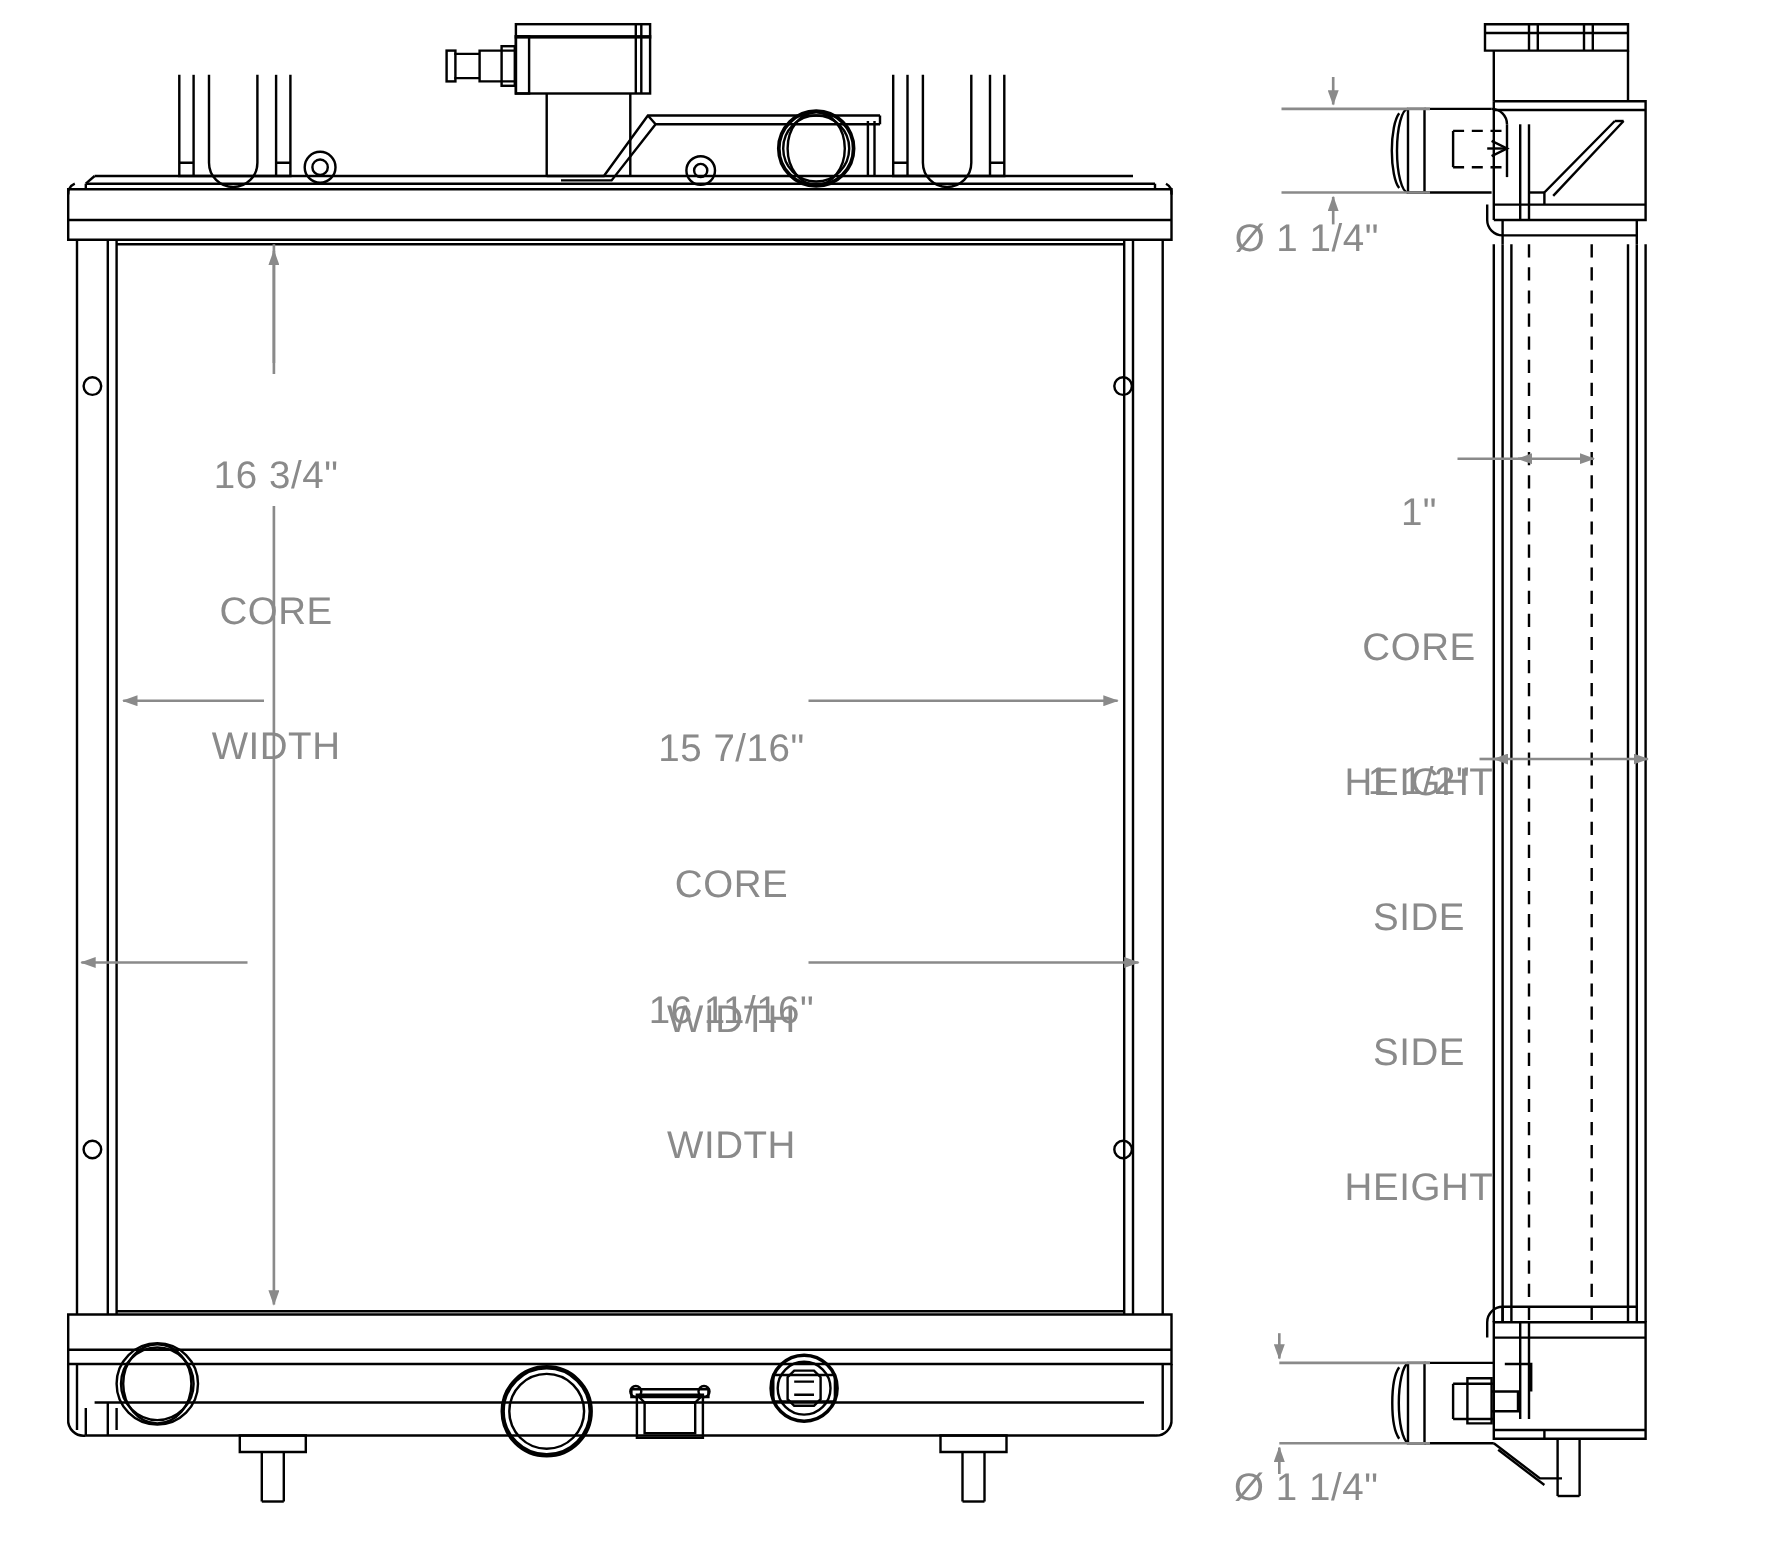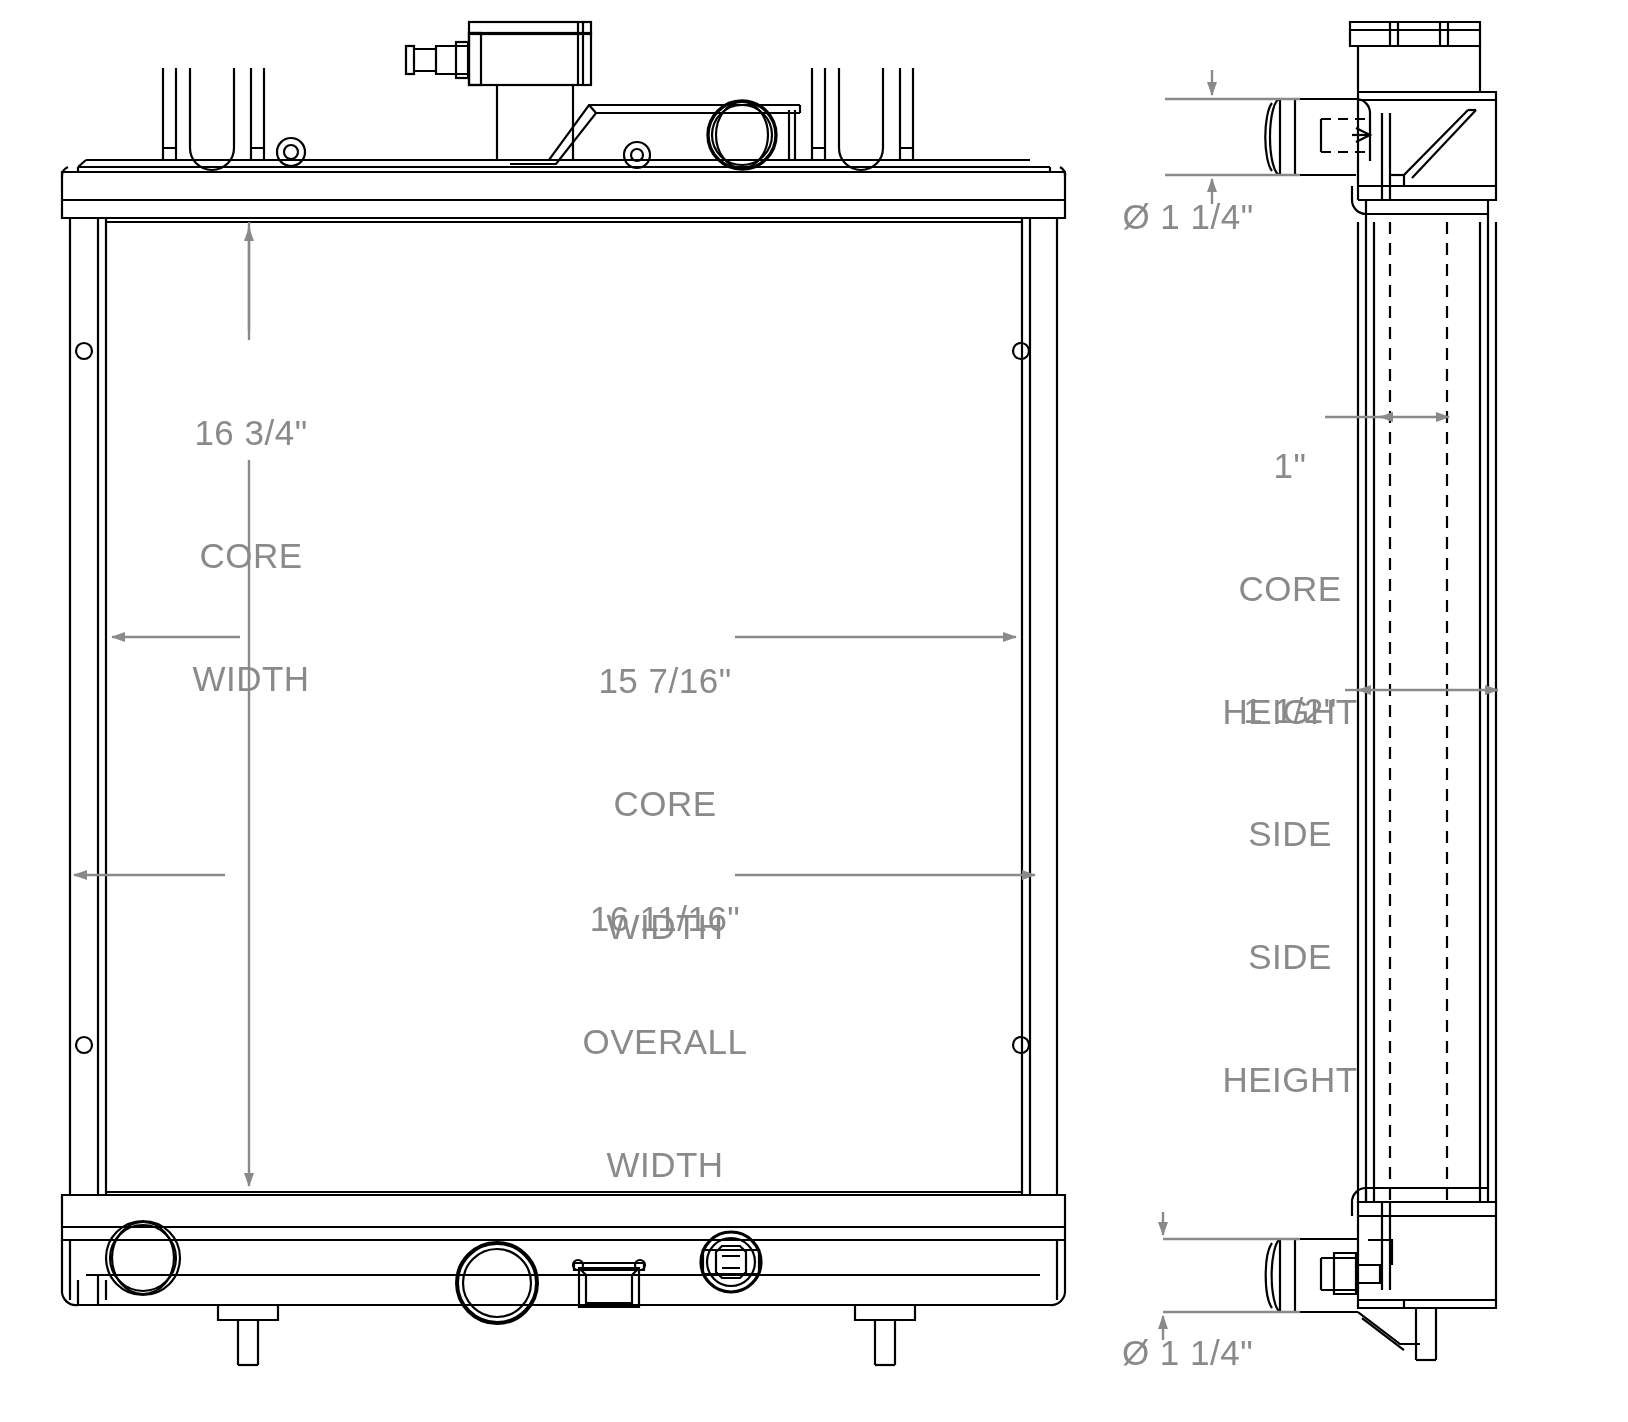--- a/index.html
+++ b/index.html
@@ -311,21 +311,20 @@
   </div>
 
   <div class="dimtext" style="left:555px; top:578px; width:220px;">
     <div>15 7/16"</div>
     <div>CORE</div>
     <div>WIDTH</div>
   </div>
 
   <div class="dimtext" style="left:545px; top:816px; width:240px;">
     <div>16 11/16"</div>
-    <div>OVERALL</div>
     <div>WIDTH</div>
   </div>
 
   <div class="dimtext" style="left:1083px; top:114px; width:210px;">
     <div>Ø 1 1/4"</div>
   </div>
 
   <div class="dimtext" style="left:1210px; top:363px; width:160px;">
     <div>1"</div>
     <div>CORE</div>

